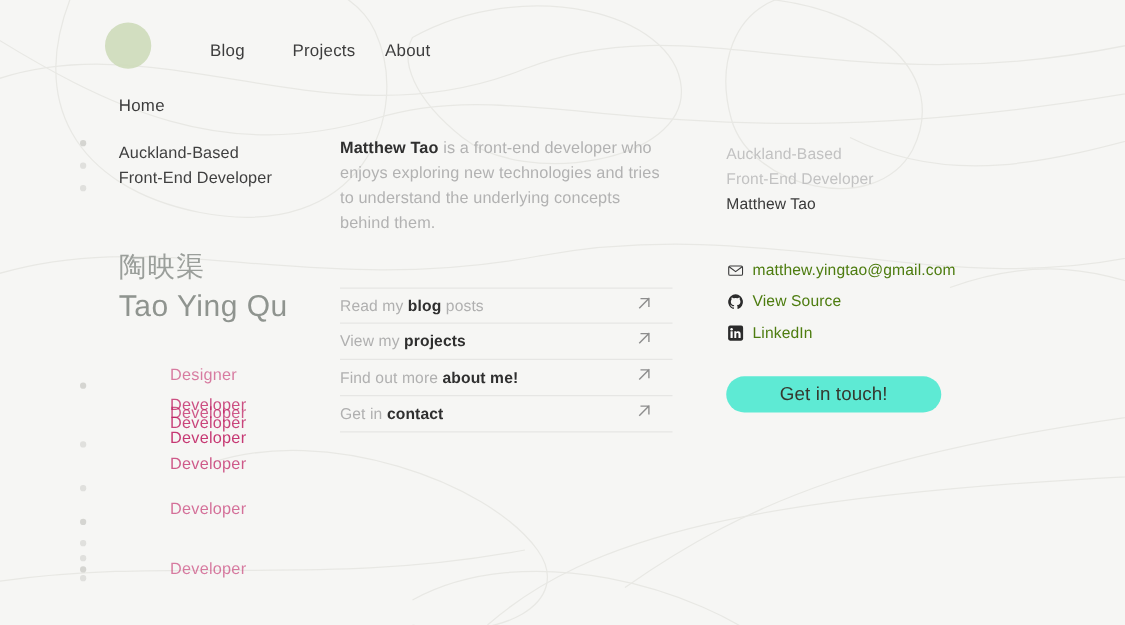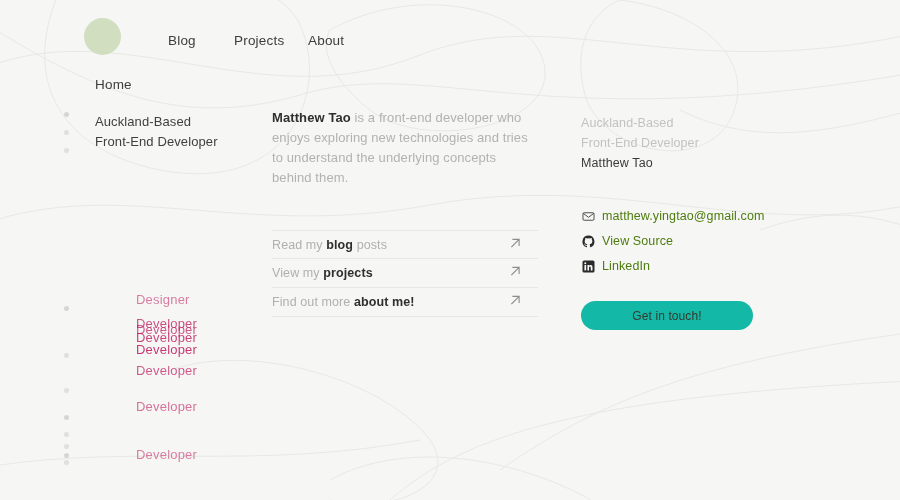--- a/index.html
+++ b/index.html
@@ -93,23 +93,23 @@
   .contact-row {
     display:flex; align-items:center; height:20px; margin-bottom:5px; cursor:pointer;
   }
   .contact-ico {
     width:14px; height:14px; margin-right:7px; flex:none;
     display:flex; align-items:center; justify-content:center;
   }
   .contact-label { font-size:12.5px; color:#4d7c0f; letter-spacing:.1px; }
   #cta {
     margin-top:25px; width:172px; height:29px; border-radius:16px;
-    background:#14b8a6; border:none; cursor:pointer;
+    background:#5eead4; border:none; cursor:pointer;
     font-family:"Liberation Sans", sans-serif;
-    font-size:12px; color:#35392f; letter-spacing:.1px;
+    font-size:15px; color:#35392f; letter-spacing:.1px;
     display:flex; align-items:center; justify-content:center;
   }
 </style>
 </head>
 <body>
 
 <svg id="bg-art" viewBox="0 0 900 500" preserveAspectRatio="none" aria-hidden="true">
   <g fill="none" stroke="#e8e8e4" stroke-width="1">
     <path d="M-20,70 C120,10 260,120 420,55 C560,0 680,90 930,30"></path>
     <path d="M-20,20 C90,90 180,130 300,95 C430,55 540,140 930,70"></path>
@@ -147,20 +147,24 @@
     <span class="rail-dot" style="top: 334px; opacity: 0.5;"></span>
     <span class="rail-dot" style="top: 343px; opacity: 0.75;"></span>
     <span class="rail-dot" style="top: 350px; opacity: 0.5;"></span>
   </div>
 
 <section id="left-col">
   <div class="tagline">
     <div>Auckland-Based</div>
     <div>Front-End Developer</div>
   </div>
+  <div class="name-block">
+    <div class="name-cn">陶映渠</div>
+    <div class="name-en">Tao Ying Qu</div>
+  </div>
 </section>
 
 <div id="ghost-stack">
     <div class="ghost-word" style="top: 0px; opacity: 0.55;">Designer</div>
     <div class="ghost-word" style="top: 24px; opacity: 0.75;">Developer</div>
     <div class="ghost-word" style="top: 30px; opacity: 0.7;">Developer</div>
     <div class="ghost-word" style="top: 38px; opacity: 0.8;">Developer</div>
     <div class="ghost-word" style="top: 50px; opacity: 0.85;">Developer</div>
     <div class="ghost-word" style="top: 71px; opacity: 0.7;">Developer</div>
     <div class="ghost-word" style="top: 107px; opacity: 0.6;">Developer</div>
@@ -179,20 +183,26 @@
           </svg></span>
       </a>
       <a class="link-row">
         <span class="link-text">View my <b>projects</b></span>
         <span class="arrow-ico"><svg viewBox="0 0 16 16" width="17" height="17">
             <path d="M4.5,11.5 L11.4,4.6 M5.6,4.6 L11.4,4.6 L11.4,10.4" fill="none" stroke="#8d8d8d" stroke-width="1.05" stroke-linecap="square"></path>
           </svg></span>
       </a>
       <a class="link-row">
         <span class="link-text">Find out more <b>about me!</b></span>
+        <span class="arrow-ico"><svg viewBox="0 0 16 16" width="17" height="17">
+            <path d="M4.5,11.5 L11.4,4.6 M5.6,4.6 L11.4,4.6 L11.4,10.4" fill="none" stroke="#8d8d8d" stroke-width="1.05" stroke-linecap="square"></path>
+          </svg></span>
+      </a>
+      <a class="link-row">
+        <span class="link-text">Get in <b>contact</b></span>
         <span class="arrow-ico"><svg viewBox="0 0 16 16" width="17" height="17">
             <path d="M4.5,11.5 L11.4,4.6 M5.6,4.6 L11.4,4.6 L11.4,10.4" fill="none" stroke="#8d8d8d" stroke-width="1.05" stroke-linecap="square"></path>
           </svg></span>
       </a>
     </div>
 </section>
 
 <aside id="right-col">
   <div class="r-meta">Auckland-Based</div>
   <div class="r-meta">Front-End Developer</div>

